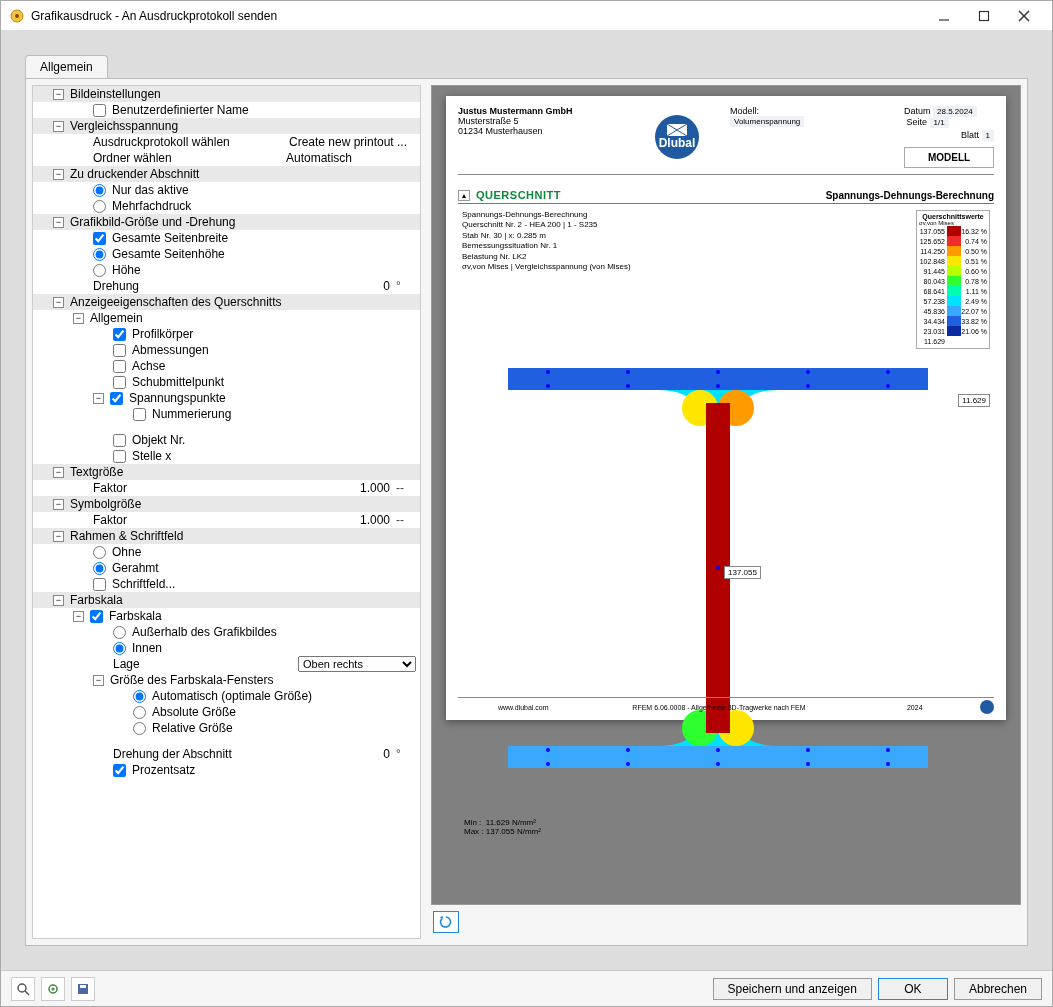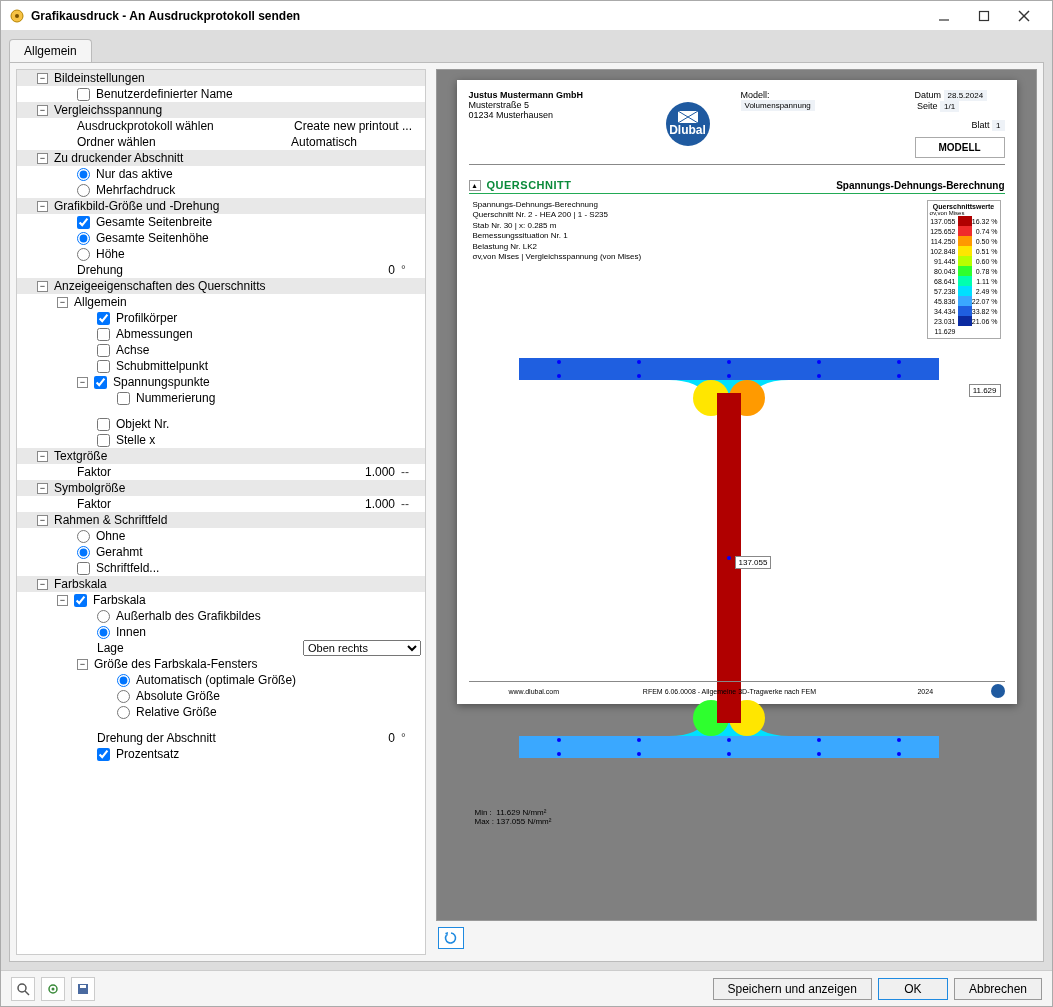--- a/index.html
+++ b/index.html
@@ -9,25 +9,25 @@
     font-size: 12px;
     background: #fff;
     color: #000;
   }
   .window { width: 1053px; height: 1007px; display: flex; flex-direction: column; border: 1px solid #aaa; }
   .titlebar {
     height: 30px; display: flex; align-items: center; padding: 0 8px;
     border-bottom: 1px solid #ddd; background: #fff;
   }
   .titlebar .icon { width: 16px; height: 16px; margin-right: 6px; }
-  .titlebar .title { flex: 1; font-weight: bold; }
+  .titlebar .title { flex: 1; }
   .winbtn { width: 40px; height: 28px; display:flex; align-items:center; justify-content:center; }
   .winbtn svg { width: 12px; height: 12px; }
   .content-area {
-    flex: 1; background: #ddd; padding: 8px; display: flex; flex-direction: column;
+    flex: 1; background: #ddd; padding: 24px; display: flex; flex-direction: column;
   }
   .tabstrip { display: flex; }
   .tab {
     background: #f5f5f5; border: 1px solid #bbb; border-bottom: none;
     padding: 4px 14px; border-radius: 4px 4px 0 0;
     font-size: 12px;
   }
   .panel-body {
     flex: 1; background: #f5f5f5; border: 1px solid #bbb;
     display: flex; padding: 6px; overflow: hidden;
@@ -403,21 +403,21 @@
                     </svg>
                   <span>Dlubal</span>
                 </div>
               </div>
               <div class="ph-col">
                 <div style="font-weight:normal">Modell:</div>
                 <div class="meta">Volumenspannung</div>
               </div>
               <div class="ph-col small">
                 <div><span>Datum</span> <span class="meta">28.5.2024</span>&nbsp;<span>Seite</span> <span class="meta">1/1</span></div>
-                <div style="text-align:right;margin-top:8px"><span>Blatt</span> <span class="meta">1</span></div>
+                <div style="text-align:right;margin-top:2px"><span>Blatt</span> <span class="meta">1</span></div>
                 <div class="model-box">MODELL</div>
               </div>
             </div>
 
             <div class="section-bar">
               <span style="border:1px solid #999;padding:0 3px;margin-right:6px;font-size:8px">▴</span>
               <span class="qtitle">QUERSCHNITT</span>
               <span class="spacer"></span>
               <span class="subtitle">Spannungs-Dehnungs-Berechnung</span>
             </div>

